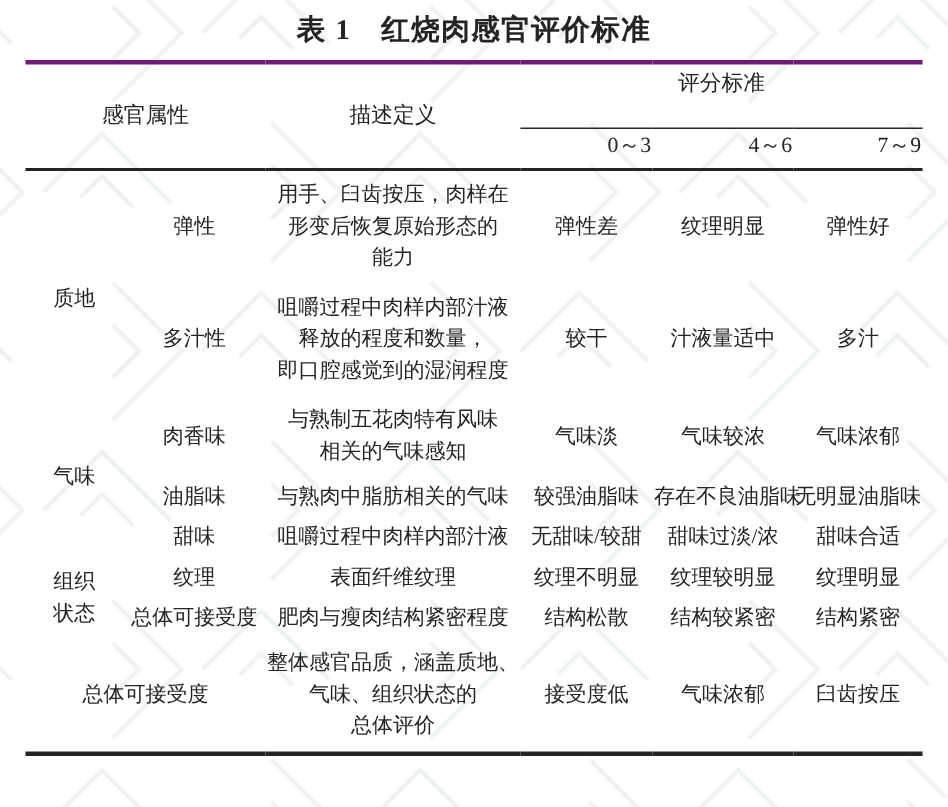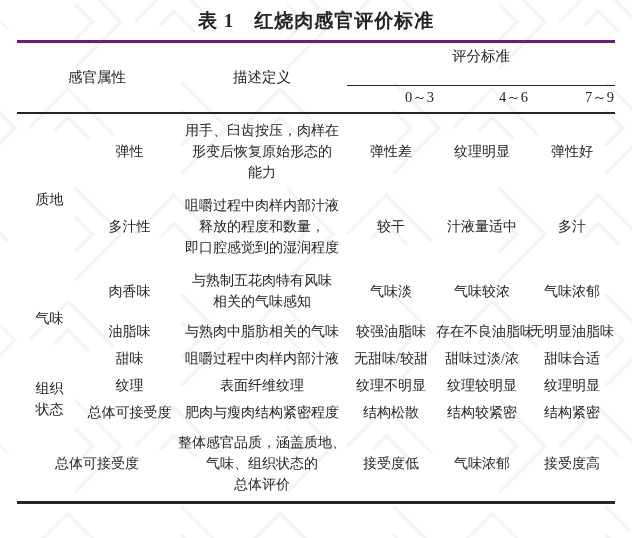--- a/index.html
+++ b/index.html
@@ -178,19 +178,19 @@
             <td class="score cellpad">结构较紧密</td>
             <td class="score cellpad">结构紧密</td>
           </tr>
           <tr class="pad-lg">
             <td class="attr cellpad" colspan="2">总体可接受度</td>
             <td class="desc cellpad">整体感官品质，涵盖质地、
 气味、组织状态的
 总体评价</td>
             <td class="score cellpad">接受度低</td>
             <td class="score cellpad">气味浓郁</td>
-            <td class="score cellpad">接受度高</td>
+            <td class="score cellpad">臼齿按压</td>
           </tr>
         </tbody>
     </table>
 
   </div>
 </div>
 
 </body></html>

